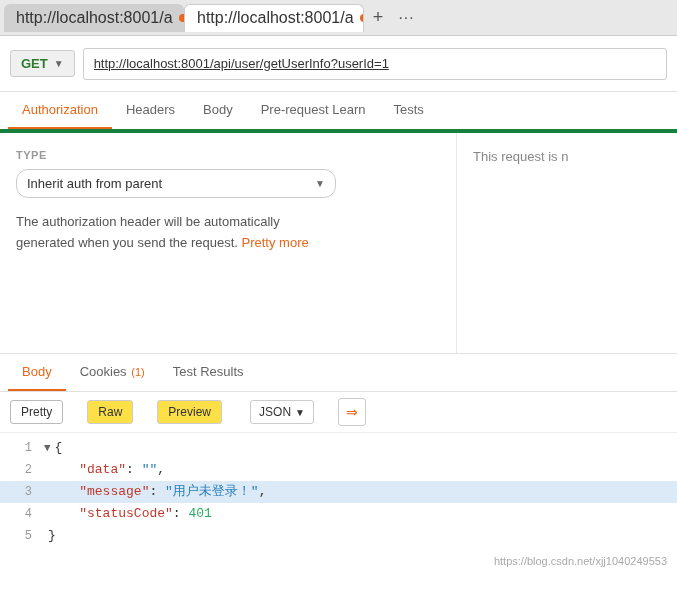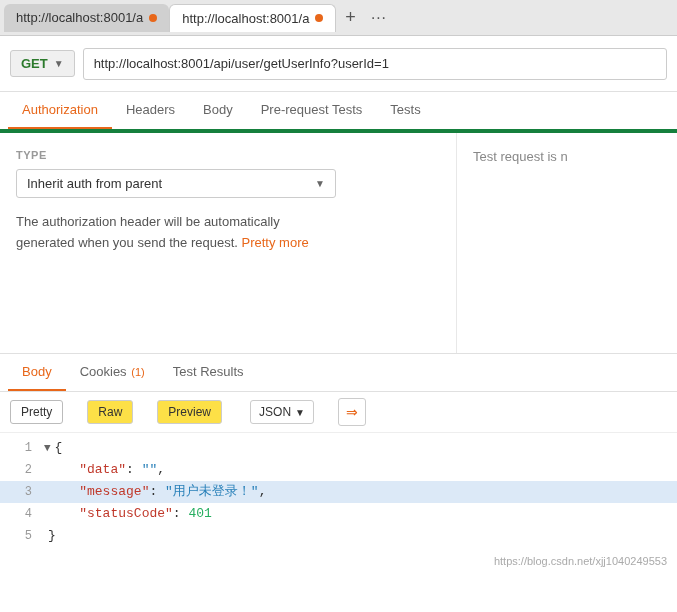--- a/index.html
+++ b/index.html
@@ -13,21 +13,21 @@
       height: 36px;
       padding: 0 4px;
       border-bottom: 1px solid #ccc;
     }
     .tab {
       display: flex;
       align-items: center;
       height: 28px;
       padding: 0 12px;
       border-radius: 6px 6px 0 0;
-      font-size: 13px;
+      font-size: 16px;
       color: #333;
       cursor: pointer;
       position: relative;
       max-width: 180px;
       white-space: nowrap;
       overflow: hidden;
       text-overflow: ellipsis;
     }
     .tab.active {
       background: #fff;
@@ -95,20 +95,21 @@
     }
     .url-bar {
       flex: 1;
       height: 32px;
       border: 1px solid #ccc;
       border-radius: 3px;
       padding: 0 10px;
       font-size: 13px;
       color: #333;
       background: #fff;
+      text-decoration: underline;
     }
 
     
     .tabs-nav {
       display: flex;
       border-bottom: 4px solid #15803d;
       background: #fff;
       padding: 0 8px;
     }
     .nav-tab {
@@ -141,21 +142,21 @@
       color: #999;
       font-weight: bold;
       margin-bottom: 8px;
       letter-spacing: 0.5px;
     }
     .type-select {
       display: flex;
       align-items: center;
       justify-content: space-between;
       border: 1px solid #ccc;
-      border-radius: 3px;
+      border-radius: 12px;
       padding: 6px 10px;
       background: #fff;
       cursor: pointer;
       width: 320px;
       font-size: 13px;
       color: #333;
       margin-bottom: 14px;
     }
     .type-select .caret { color: #666; font-size: 10px; }
     .auth-description {
@@ -319,21 +320,21 @@
   <div class="nav-tab active">
     <span>Authorization</span>
   </div>
   <div class="nav-tab">
     <span>Headers</span>
   </div>
   <div class="nav-tab">
     <span>Body</span>
   </div>
   <div class="nav-tab">
-    <span>Pre-request Tests</span>
+    <span>Pre-request Learn</span>
   </div>
   <div class="nav-tab">
     <span>Tests</span>
   </div>
 </div>
 
 <div class="main-content">
   <div class="auth-panel">
     <div class="type-label">TYPE</div>
     <div class="type-select">
@@ -341,21 +342,21 @@
       <span class="caret">▼</span>
     </div>
     <div class="auth-description">
       <span>The authorization header will be automatically</span><br>
       <span>generated when you send the request.</span>
       <a href="#">Pretty more</a>
       <br>
     </div>
   </div>
   <div class="right-panel">
-    <span>Test request is n</span>
+    <span>This request is n</span>
   </div>
 </div>
 
 <div class="response-section">
 
   <div class="response-tabs">
     <div class="resp-tab active">
       <span>Body</span>
     </div>
     <div class="resp-tab">

